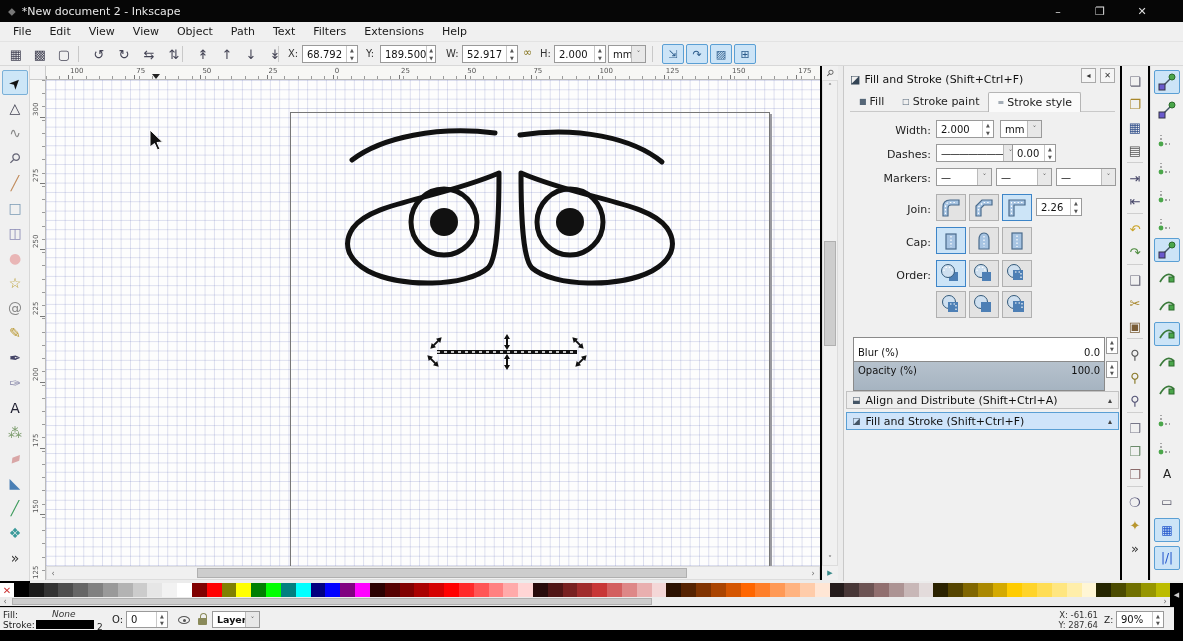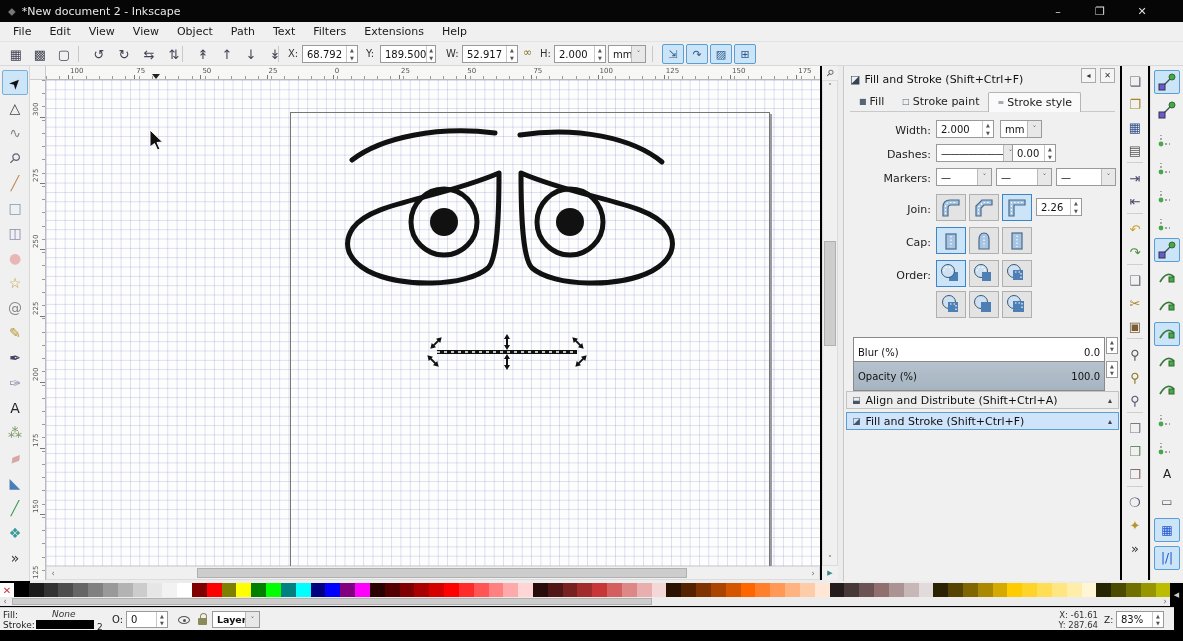--- a/index.html
+++ b/index.html
@@ -57,21 +57,21 @@
   #fs-header .hicon{margin:0 4px;color:#345;}
   .hdr-btn{position:absolute;top:2px;width:15px;height:15px;border:1px solid #aaa;background:#f5f5f5;display:flex;align-items:center;justify-content:center;font-size:8px;color:#333;}
   #fs-tabs{position:absolute;left:6px;top:26px;width:265px;height:20px;display:flex;align-items:flex-end;border-bottom:1px solid #c9c9c9;}
   .fs-tab{display:flex;align-items:center;gap:3px;padding:3px 8px;font-size:11px;color:#222;border:1px solid transparent;border-bottom:none;}
   .fs-tab.active{background:#fafafa;border-color:#b5b5b5;border-radius:2px 2px 0 0;position:relative;top:1px;}
   .fs-tab .ticon{font-size:8px;color:#567;}
   .fs-row-label{position:absolute;font-size:11px;color:#222;text-align:right;width:62px;}
   .sq-btn{position:absolute;width:30px;height:27px;background:#e3e3e3;border:1px solid #b0b0b0;display:flex;align-items:center;justify-content:center;}
   .sq-btn.active{background:#cce4f7;border:1px solid #3d85c8;}
   .slider-box{position:absolute;left:9px;width:252px;height:17px;border:1px solid #8a8a8a;background:#fff;display:flex;align-items:center;justify-content:space-between;padding:14px 4px;font-size:10px;color:#111;}
-  .slider-box.filled{background:linear-gradient(#b6c2cd,#a6b4c1);}
+  .slider-box.filled{background:linear-gradient(#b6c2cd,#a6b4c1);align-items:flex-end;}
   .dock-row{position:absolute;left:2px;width:273px;height:18px;border:1px solid #c2c2c2;background:#ededed;display:flex;align-items:center;font-size:11px;color:#111;}
   .dock-row .dicon{margin:0 5px;font-size:9px;color:#456;}
   .dock-row .dcollapse{margin-left:auto;margin-right:6px;font-size:8px;color:#444;}
   .dock-row.active{background:#cfe4fa;border:1px solid #5a9fd4;}
   
   #cmdbar{left:1122px;top:66px;width:26px;height:515px;background:#f0f0f0;}
   #snapbar{left:1150px;top:66px;width:33px;height:515px;background:#f0f0f0;border-left:1px solid #e0e0e0;}
   .vbtn{position:absolute;left:2px;width:22px;height:22px;display:flex;align-items:center;justify-content:center;font-size:13px;border-radius:2px;}
   .vsep{position:absolute;left:5px;width:16px;height:1px;background:#cfcfcf;}
   .snap-btn{position:absolute;left:3px;width:26px;height:24px;display:flex;align-items:center;justify-content:center;border-radius:2px;font-size:11px;color:#334;}
@@ -745,21 +745,21 @@
     <div class="dd" style="left:212px;top:3px;width:48px;height:17px;top:3px">
       <span class="lbl" style="font-weight:bold;font-size:9.5px">Layer 1</span>
         <span class="car">˅</span>
     </div>
     <div id="st-xy">
       <div><span>X:</span> <span>-61.61</span></div>
       <div><span>Y:</span> <span>287.64</span></div>
     </div>
     <span class="st-lab" style="left:1104px;top:7px">Z:</span>
     <div class="spin" style="left:1116px;top:3px;width:48px;height:17px">
-      <span class="v">83%</span>
+      <span class="v">90%</span>
         <span class="ud">
           <span>▲</span>
           <span>▼</span>
         </span>
     </div>
   </div>
   <div class="abs" id="bottom-strip"></div>
 </div>
 
 </body></html>

